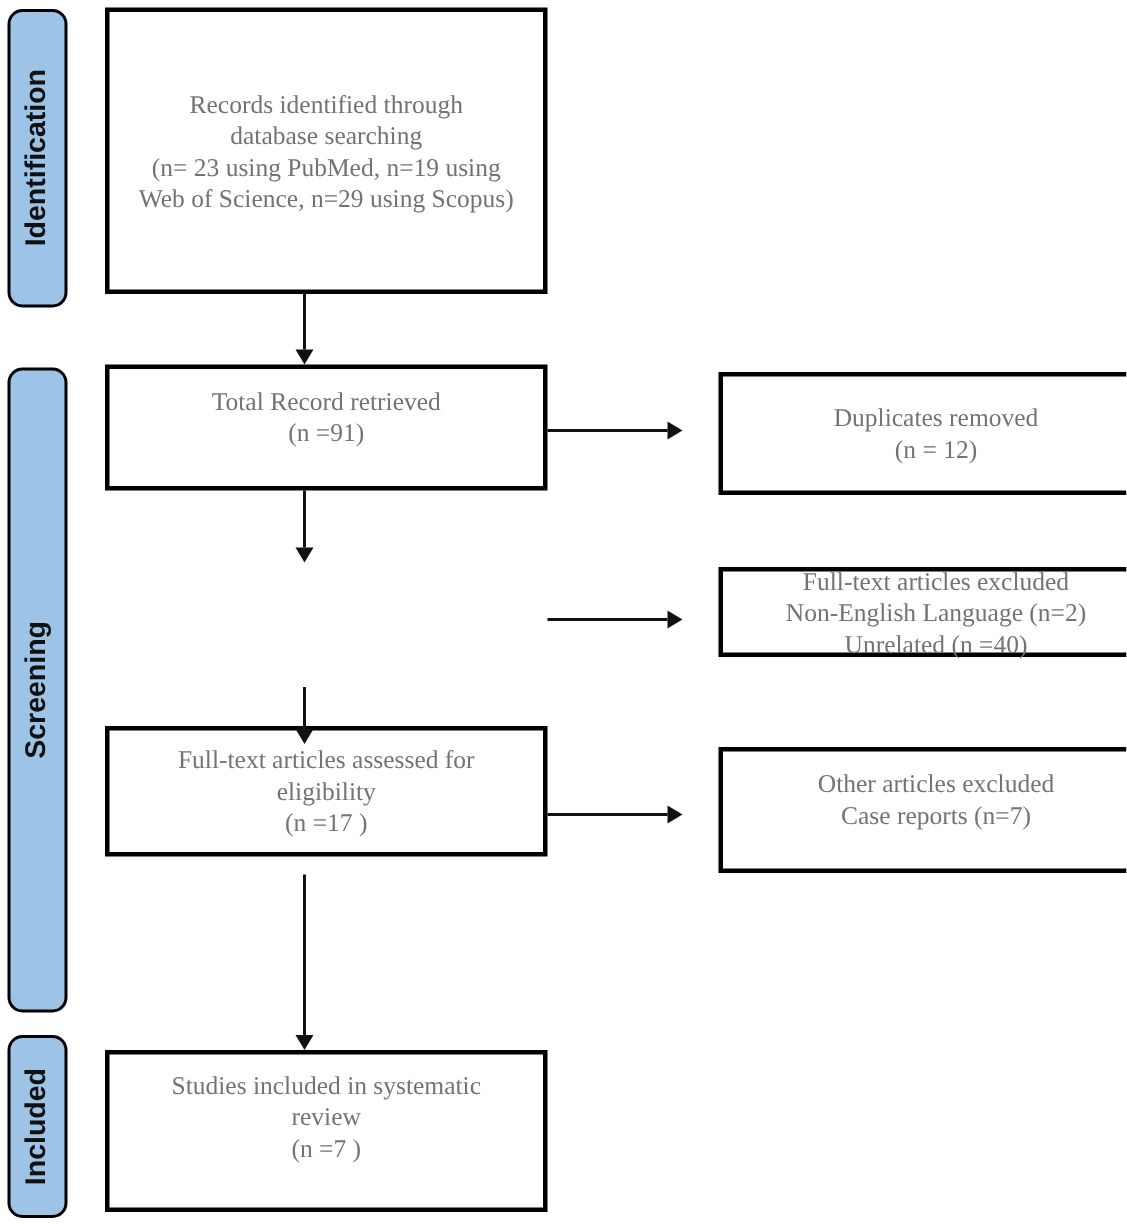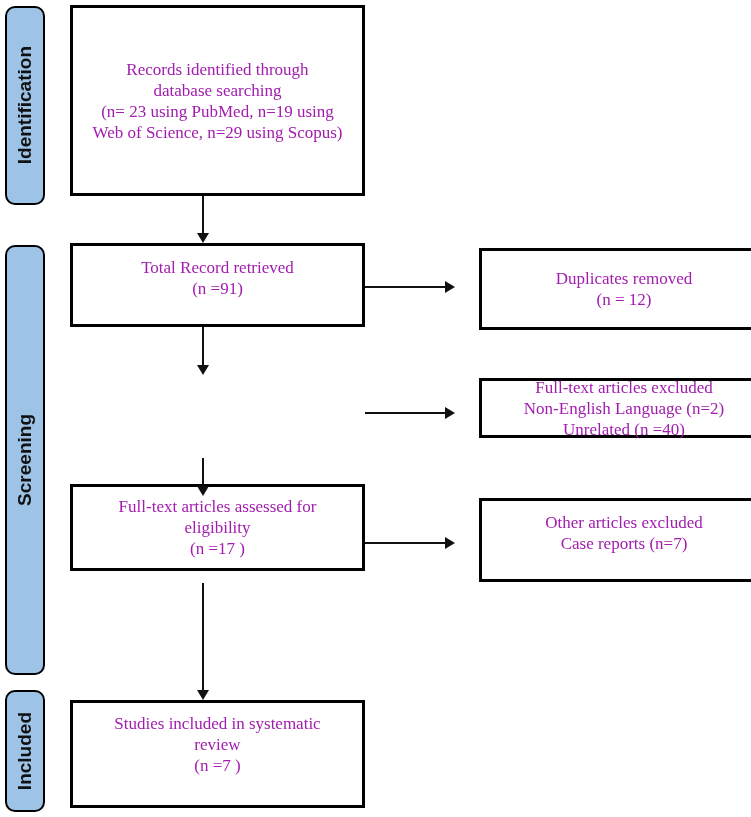--- a/index.html
+++ b/index.html
@@ -46,21 +46,21 @@
     position: absolute;
     box-sizing: border-box;
     background: #ffffff;
     border: 3px solid #000000;
     display: flex;
     align-items: center;
     justify-content: center;
     text-align: center;
     font-size: 17px;
     line-height: 21px;
-    color: #a21caf;
+    color: #737373;
     white-space: pre-line;
     padding: 4px 8px;
   }
   .col-left  { left: 70px;  width: 295px; }
   .col-right { left: 455px; width: 290px; margin-left: 24px; }
 
   .box-records   { top: 5px;   height: 191px; }
   .box-total     { top: 243px; height: 84px;  padding-bottom: 18px; }
   .box-reports   { top: 375px; height: 83px; }
   .box-assessed  { top: 484px; height: 87px; }

